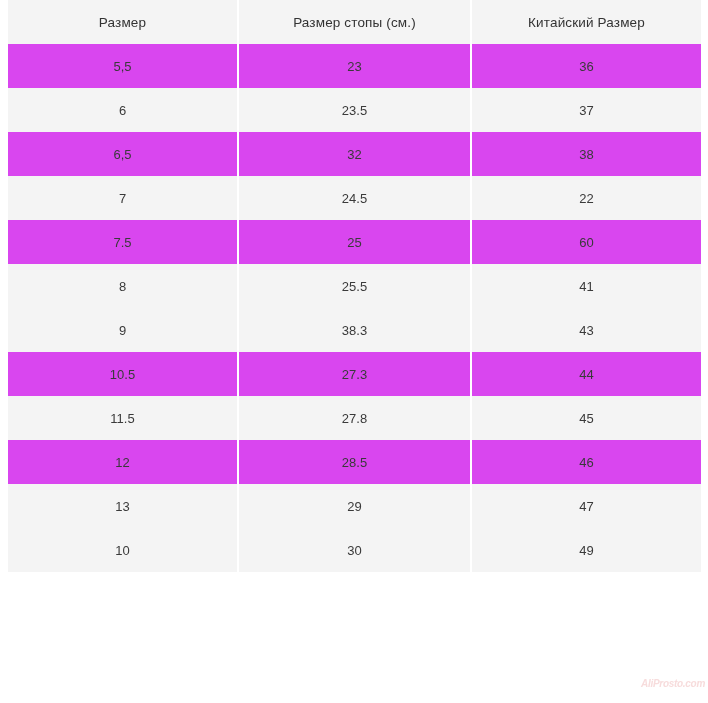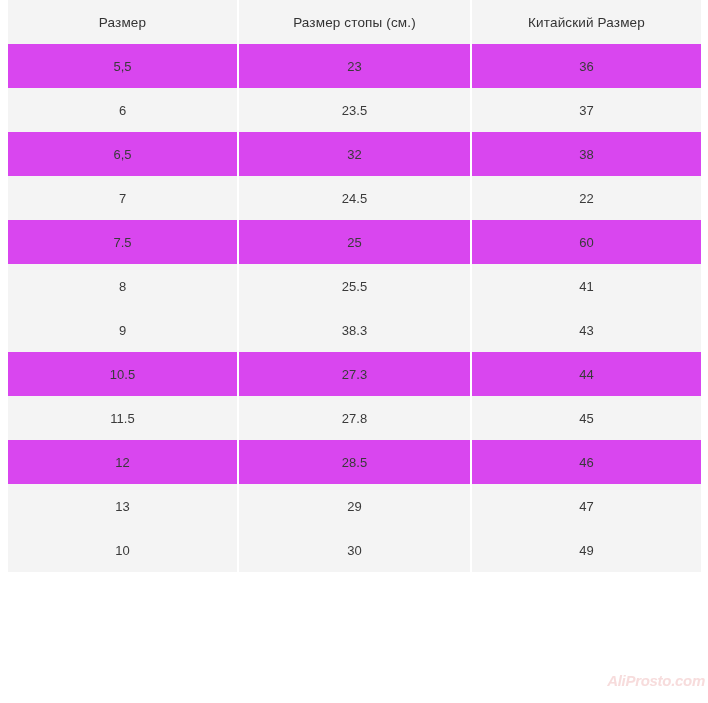--- a/index.html
+++ b/index.html
@@ -62,21 +62,21 @@
   }
   table.size-table tbody tr.row-shade td {
     background: #f4f4f4;
   }
 
   .watermark {
     position: absolute;
     right: 3px;
     bottom: 14px;
     font-family: "Liberation Sans", "DejaVu Sans", sans-serif;
-    font-size: 15px;
+    font-size: 10px;
     font-weight: bold;
     font-style: italic;
     color: #f7dcdc;
     letter-spacing: -0.3px;
     white-space: nowrap;
     user-select: none;
     pointer-events: none;
   }
 </style>
 </head>

